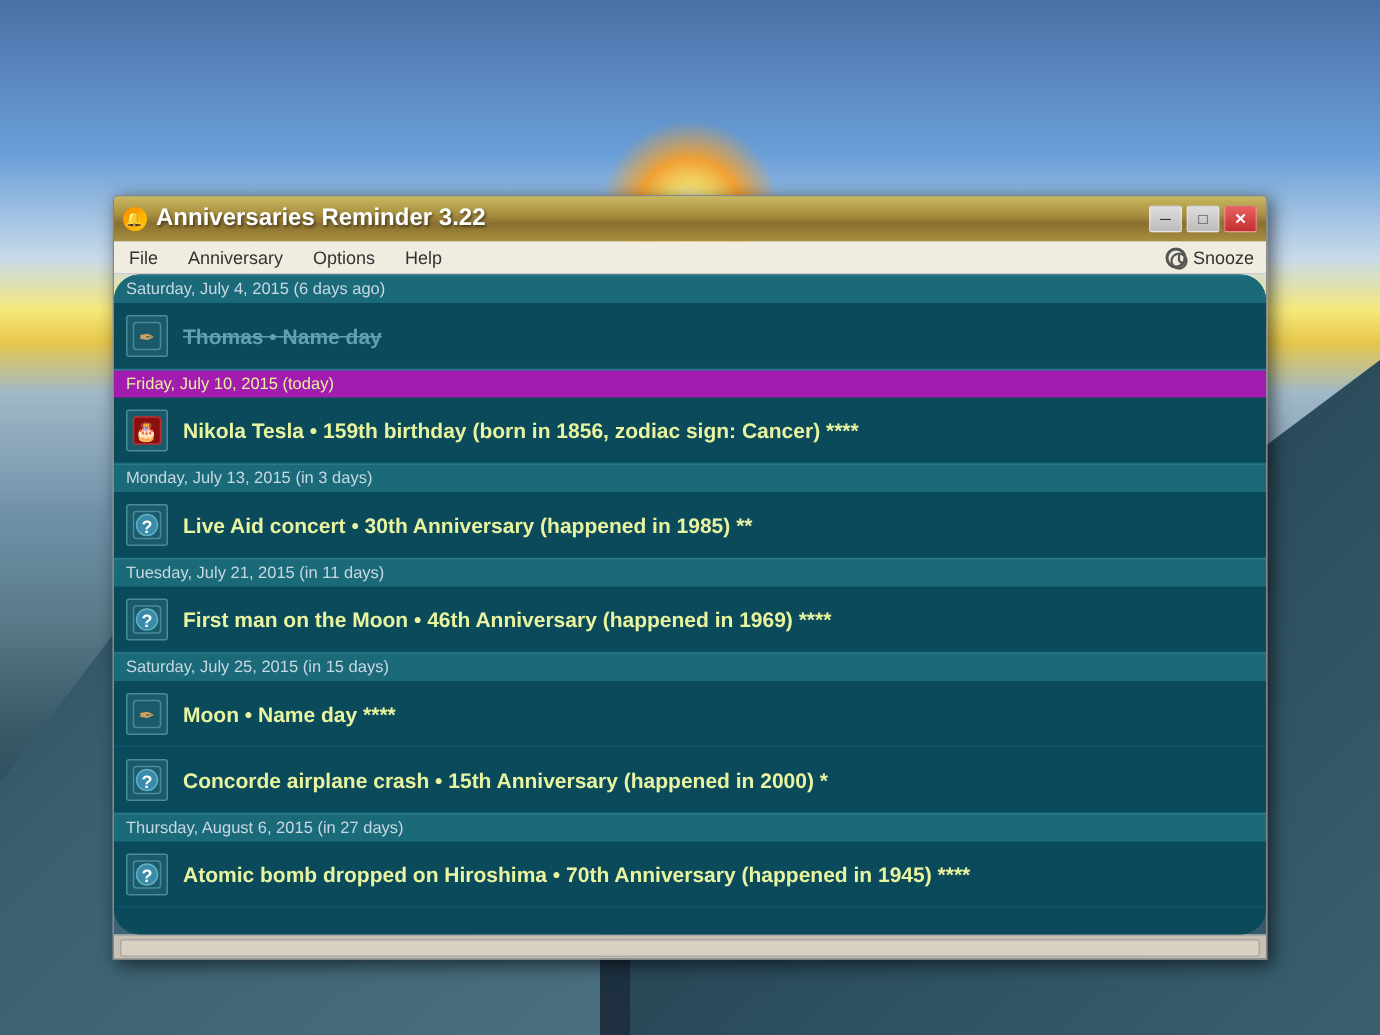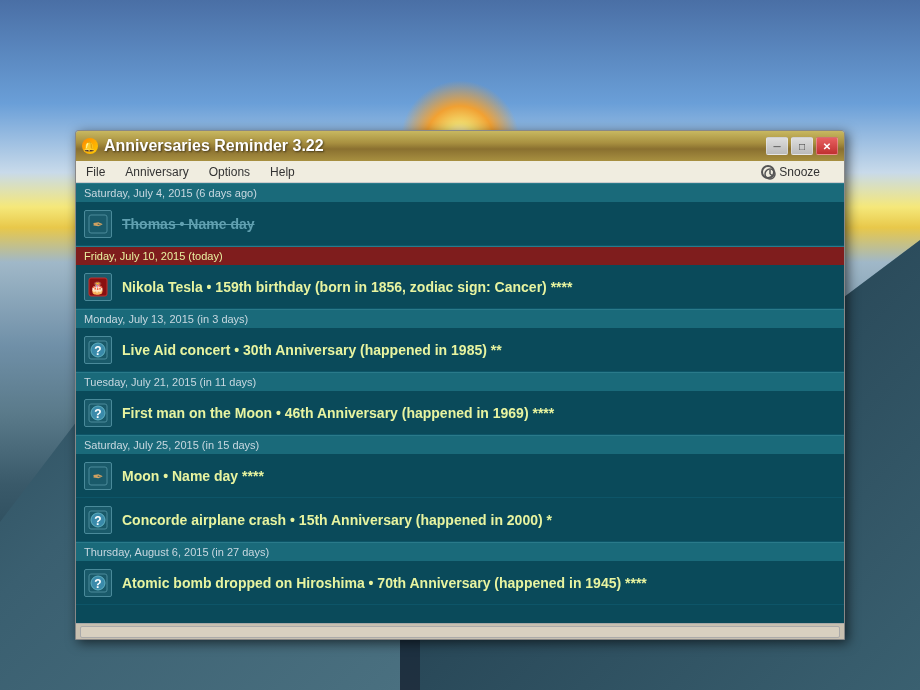--- a/index.html
+++ b/index.html
@@ -158,21 +158,21 @@
     .menu-item {
       padding: 2px 10px;
       font-size: 12px;
       color: #333;
       cursor: pointer;
     }
     .snooze-area {
       margin-left: auto;
       display: flex;
       align-items: center;
-      padding-right: 24px;
+      padding-right: 8px;
       gap: 4px;
     }
     .snooze-icon {
       width: 14px;
       height: 14px;
       border: 2px solid #555;
       border-radius: 50%;
       position: relative;
     }
     .snooze-label {
@@ -181,37 +181,38 @@
       cursor: pointer;
     }
 
     
     .content-area {
       flex: 1;
       background: #0a4a5a;
       overflow-y: auto;
       overflow-x: auto;
       position: relative;
+      border-radius: 17px;
     }
 
     
     .content-area::-webkit-scrollbar { width: 14px; }
     .content-area::-webkit-scrollbar-track { background: #c8c0b0; }
     .content-area::-webkit-scrollbar-thumb { background: linear-gradient(180deg, #e0d8c0, #a09880); border: 1px solid #888; }
 
     
     .date-header {
       background: #1a6a7a;
       color: #c8d8e0;
       font-size: 11px;
       padding: 3px 8px;
       border-top: 1px solid #2a7a8a;
     }
     .date-header.today {
-      background: #7f1d1d;
+      background: #a21caf;
       color: #e8f0a0;
     }
 
     
     .event-row {
       display: flex;
       align-items: center;
       padding: 6px 8px;
       gap: 10px;
       min-height: 44px;

